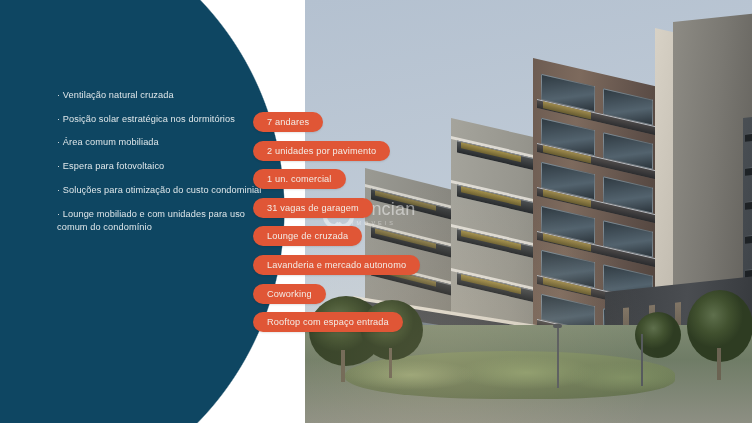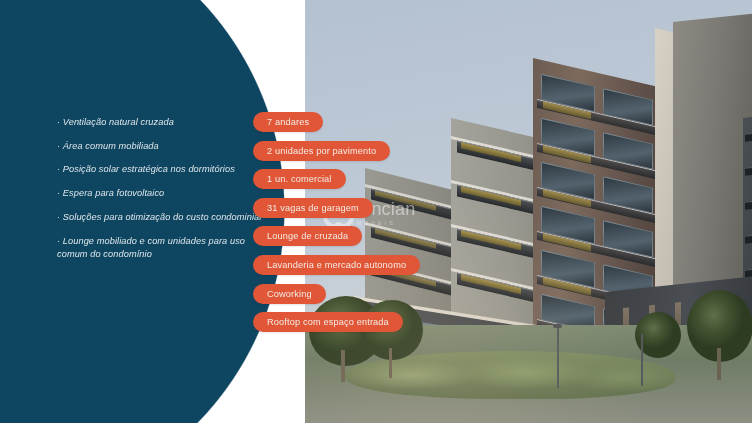--- a/index.html
+++ b/index.html
@@ -150,21 +150,21 @@
        radial-gradient(circle 305px at -20px 210px, #000 99.6%, transparent 100%);
             mask-image:
        radial-gradient(circle 305px at -20px 210px, #000 99.6%, transparent 100%);
     -webkit-mask-repeat:no-repeat; mask-repeat:no-repeat;
   }
   #panelBase {
     position:absolute; left:0; top:0; width:196px; height:423px; background:#0e4662;
   }
 
   
-  #bullets { position:absolute; left:57px; top:116px; width:205px;font-style:italic; }
+  #bullets { position:absolute; left:57px; top:89px; width:205px; }
   .bullet { color:#dfe7ea; font-size:9.2px; line-height:13.2px; margin-bottom:10.5px;
     letter-spacing:.1px; }
   .bullet .dot { color:#dfe7ea; }
 
   
   #pills { position:absolute; left:253px; top:111px; }
   .pill {
     height:20px; border-radius:11px; background:#e05636;
     display:inline-flex; align-items:center; padding:0 14px;
     color:#f3ece6; font-size:9.2px; white-space:nowrap; letter-spacing:.15px;
@@ -295,24 +295,24 @@
   </div>
 
   <div id="panelBase"></div>
   <div id="panel"></div>
 
   <div id="bullets">
     <div class="bullet">
       <span class="dot">·&nbsp;</span><span>Ventilação natural cruzada</span>
     </div>
     <div class="bullet">
+      <span class="dot">·&nbsp;</span><span>Posição solar estratégica nos dormitórios</span>
+    </div>
+    <div class="bullet">
       <span class="dot">·&nbsp;</span><span>Área comum mobiliada</span>
-    </div>
-    <div class="bullet">
-      <span class="dot">·&nbsp;</span><span>Posição solar estratégica nos dormitórios</span>
     </div>
     <div class="bullet">
       <span class="dot">·&nbsp;</span><span>Espera para fotovoltaico</span>
     </div>
     <div class="bullet">
       <span class="dot">·&nbsp;</span><span>Soluções para otimização do custo condominial</span>
     </div>
     <div class="bullet">
       <span class="dot">·&nbsp;</span><span>Lounge mobiliado e com unidades para uso comum do condomínio</span>
     </div>

